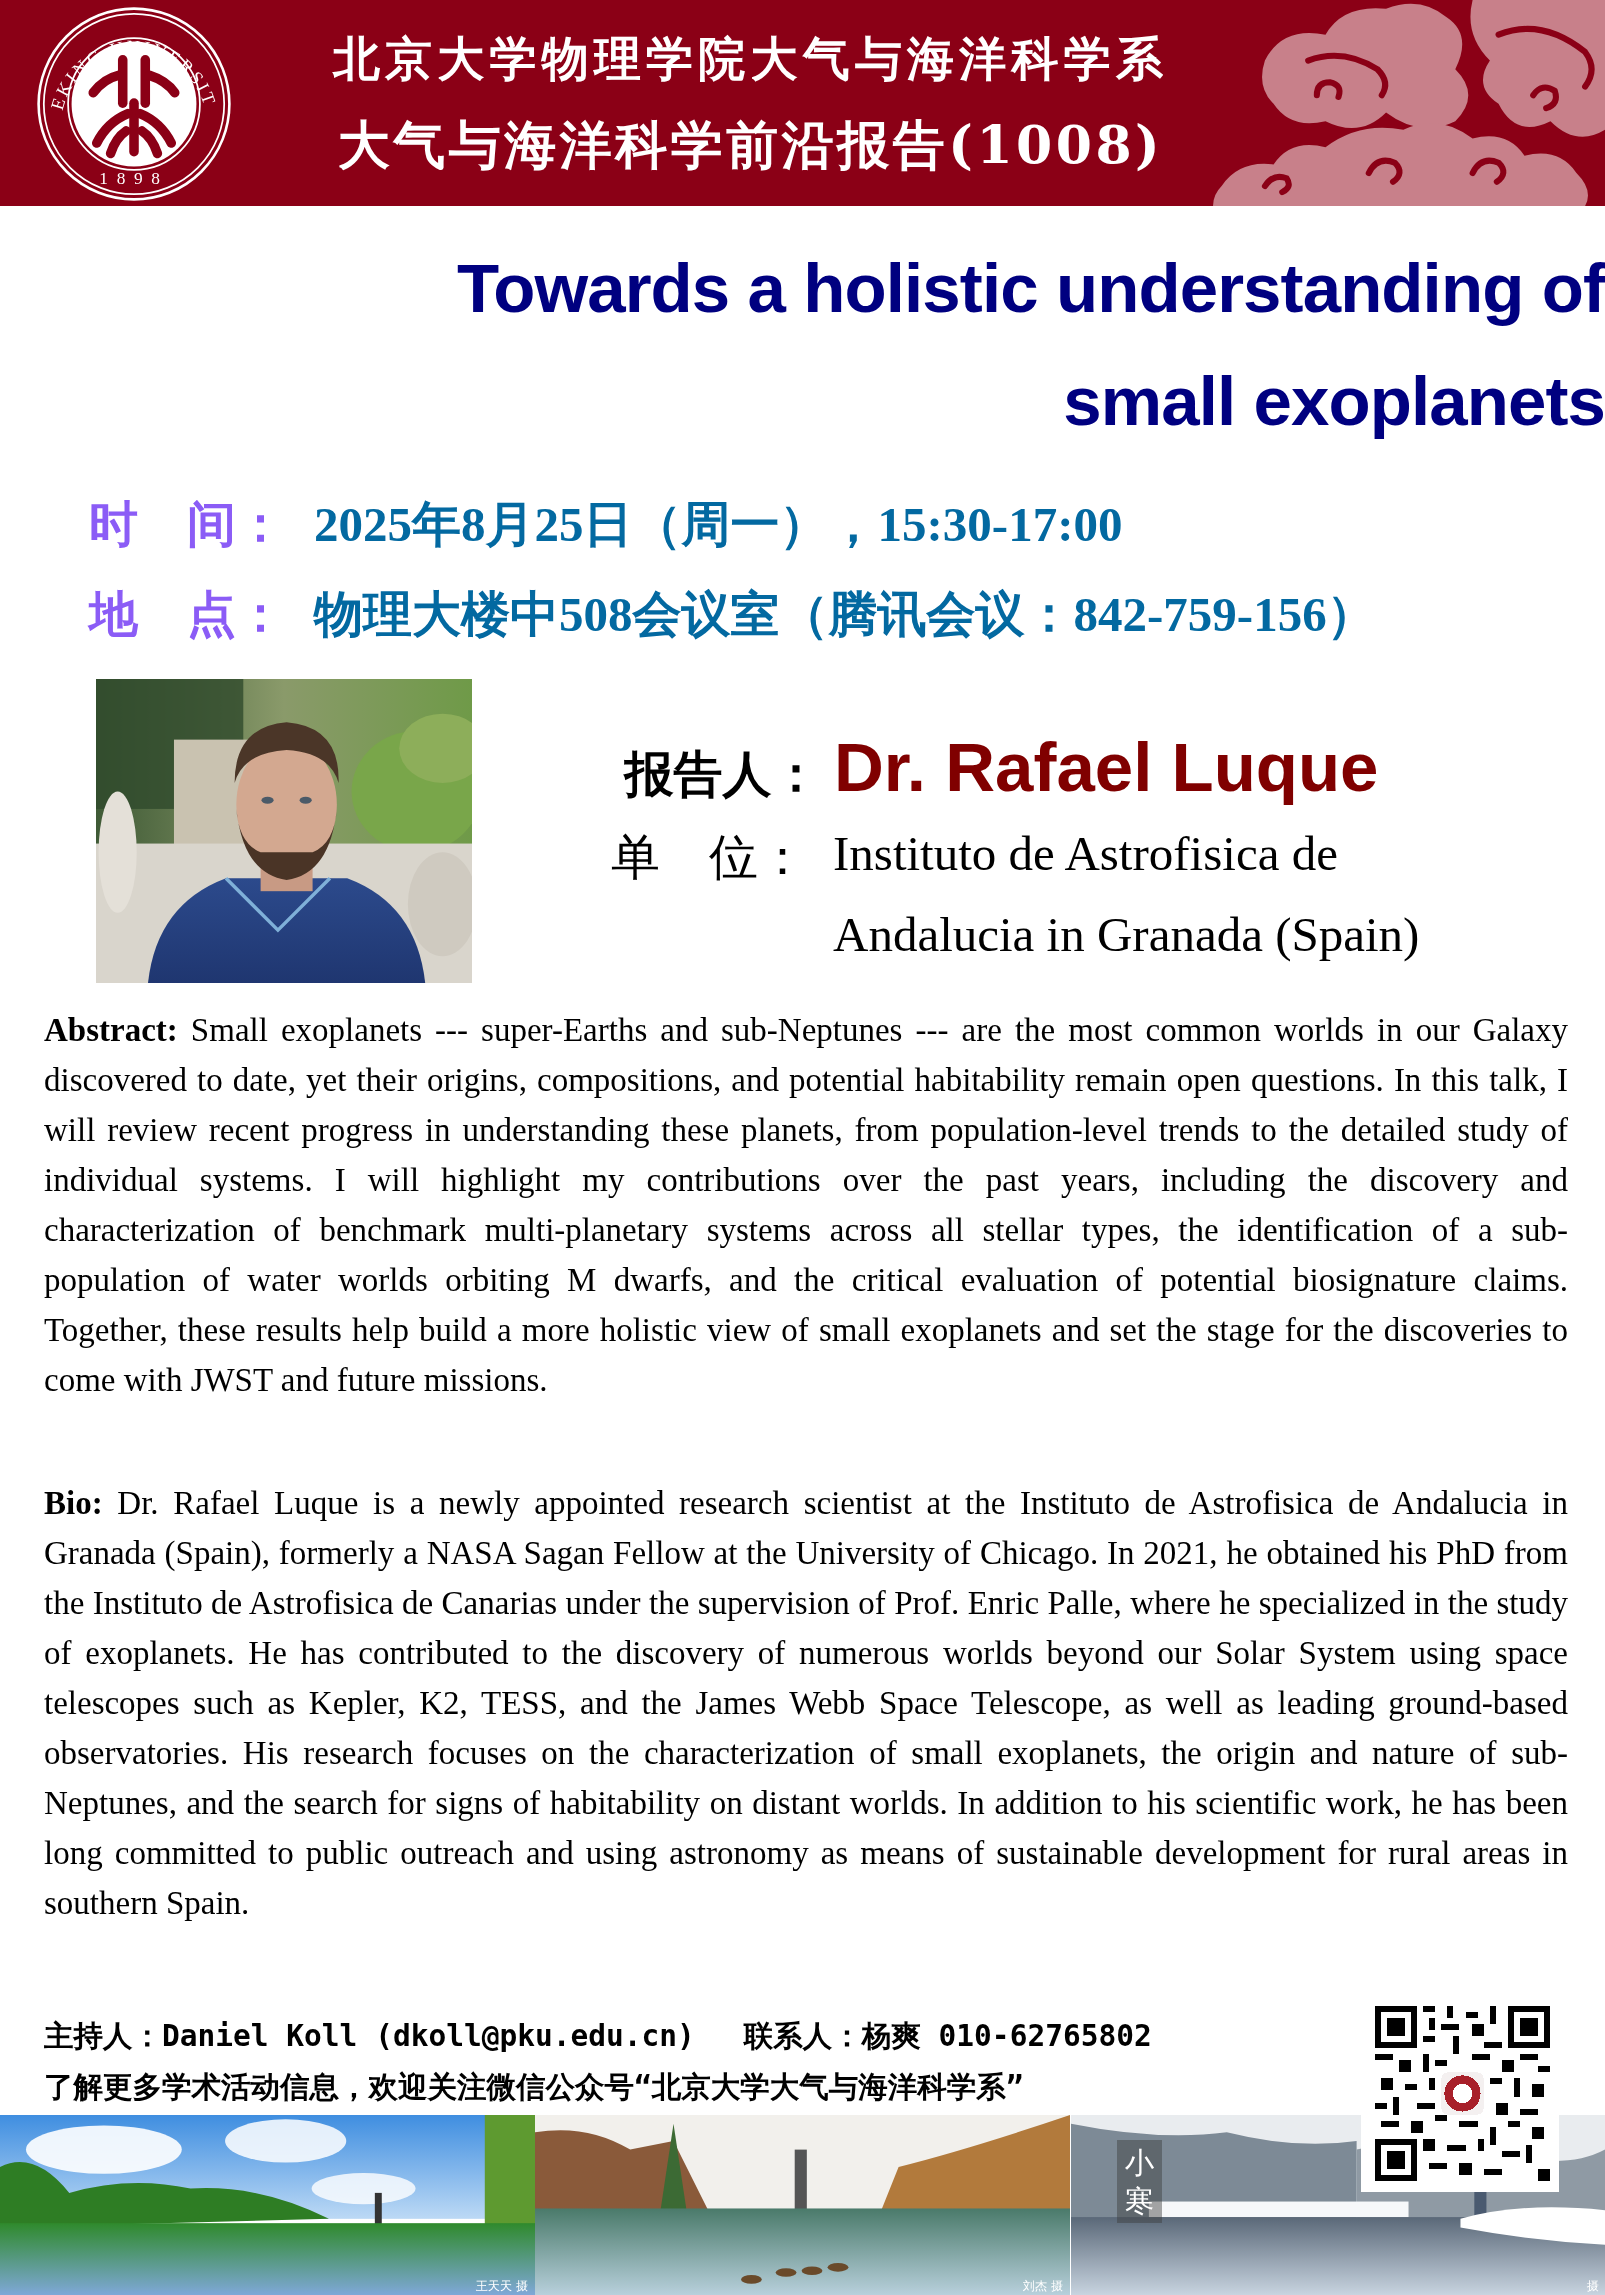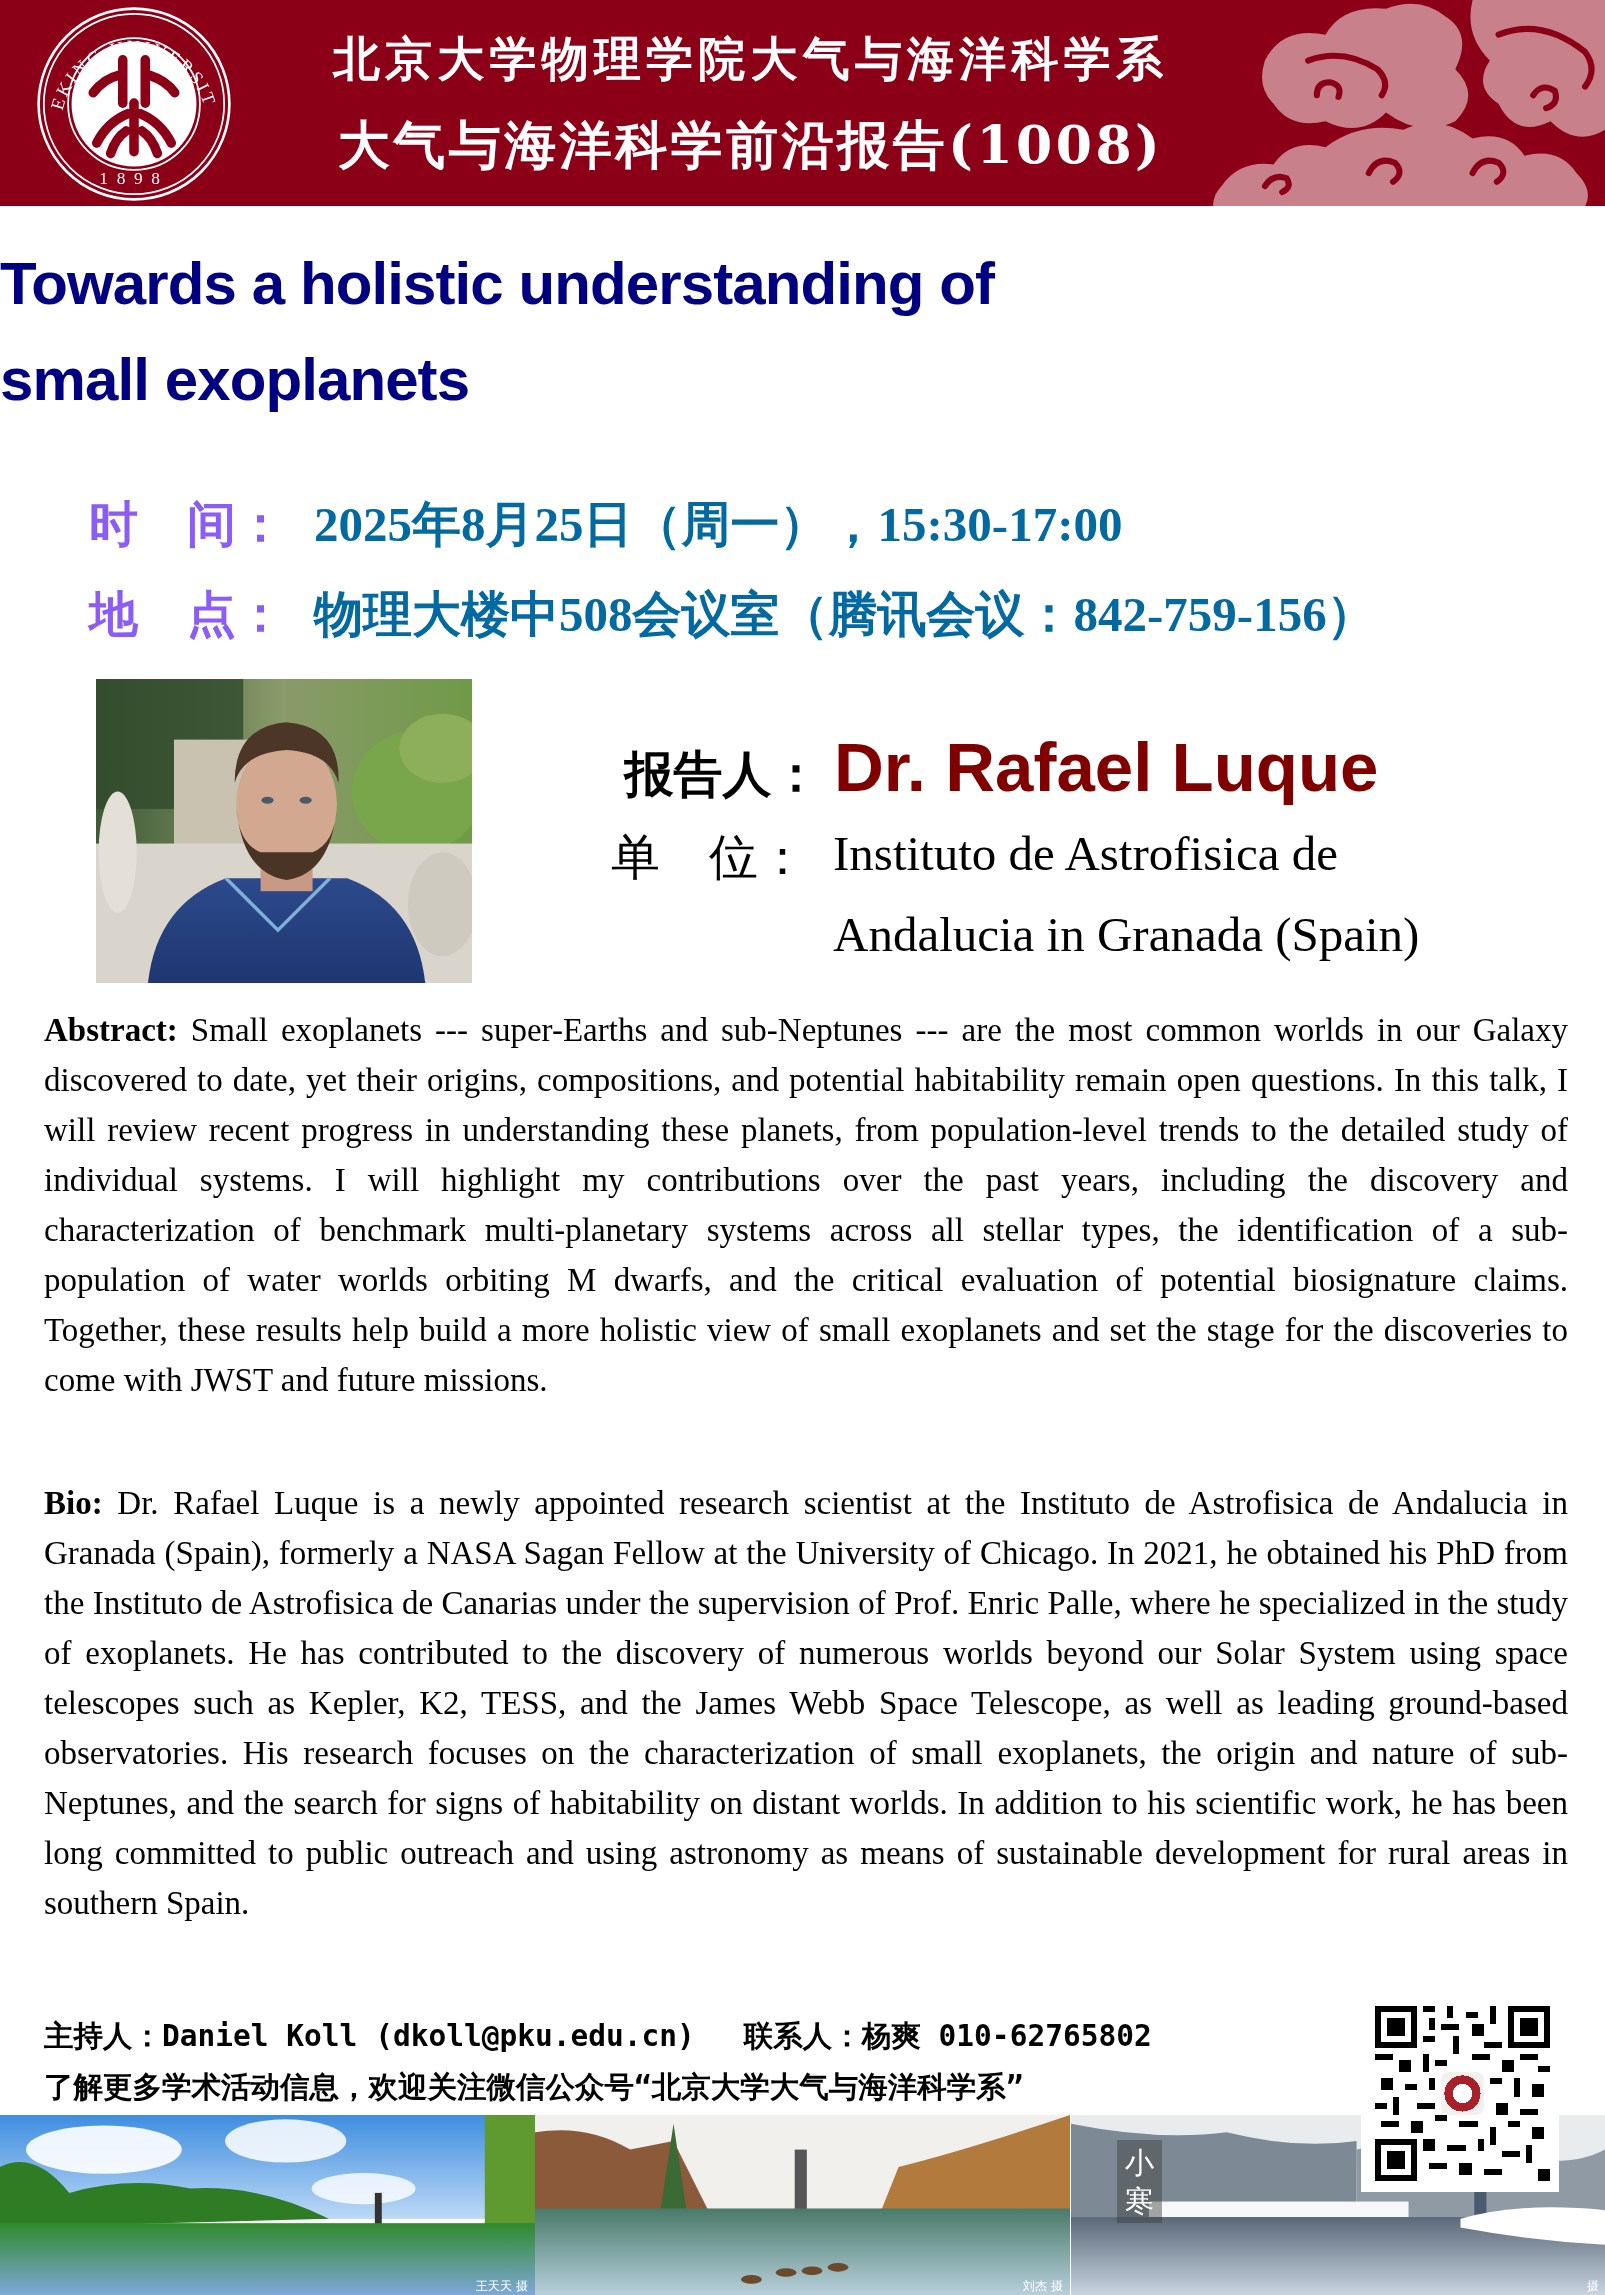--- a/index.html
+++ b/index.html
@@ -7,23 +7,23 @@
 
   
   .header { position: absolute; left: 0; top: 0; width: 1605px; height: 206px; background: #8b0016; overflow: hidden; }
   .logo { position: absolute; left: 36px; top: 6px; width: 196px; height: 196px; }
   .header-line { position: absolute; left: 0; width: 1605px; text-align: center; color: #ffffff; font-family: "DejaVu Serif", serif; font-weight: bold; white-space: nowrap; }
   .header-line.l1 { top: 28px; font-size: 47px; letter-spacing: 5.2px; left: -52px; }
   .header-line.l2 { top: 111px; font-size: 52px; letter-spacing: 3.5px; left: -52px; }
   .clouds { position: absolute; left: 1213px; top: 0; width: 392px; height: 206px; }
 
   
-  .title { position: absolute; left: 0; width: 1605px; text-align: left; color: #000080; font-family: "Liberation Sans", sans-serif; font-weight: bold; font-size: 60px; letter-spacing: -0.9px; }
+  .title { position: absolute; left: 0; width: 1605px; text-align: right; color: #000080; font-family: "Liberation Sans", sans-serif; font-weight: bold; font-size: 69px; letter-spacing: -0.9px; }
   .title.t1 { top: 249px; }
-  .title.t2 { top: 345px; }
+  .title.t2 { top: 362px; }
 
   
   .info-row { position: absolute; left: 89px; white-space: nowrap; font-weight: bold; font-size: 49px; }
   .info-row .lbl { font-family: "DejaVu Sans", sans-serif; color: #8b5cf6; display: inline-block; width: 225px; }
   .info-row .val { font-family: Liberation Serif, serif; color: #0369a1; }
   .info-row.time { top: 492px; }
   .info-row.place { top: 582px; }
 
   
   .photo { position: absolute; left: 96px; top: 679px; width: 376px; height: 304px; overflow: hidden; }

